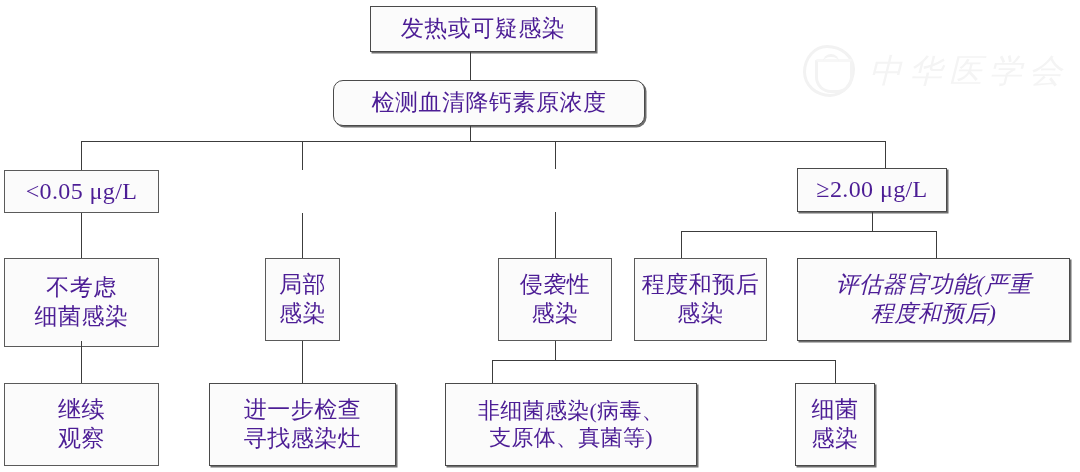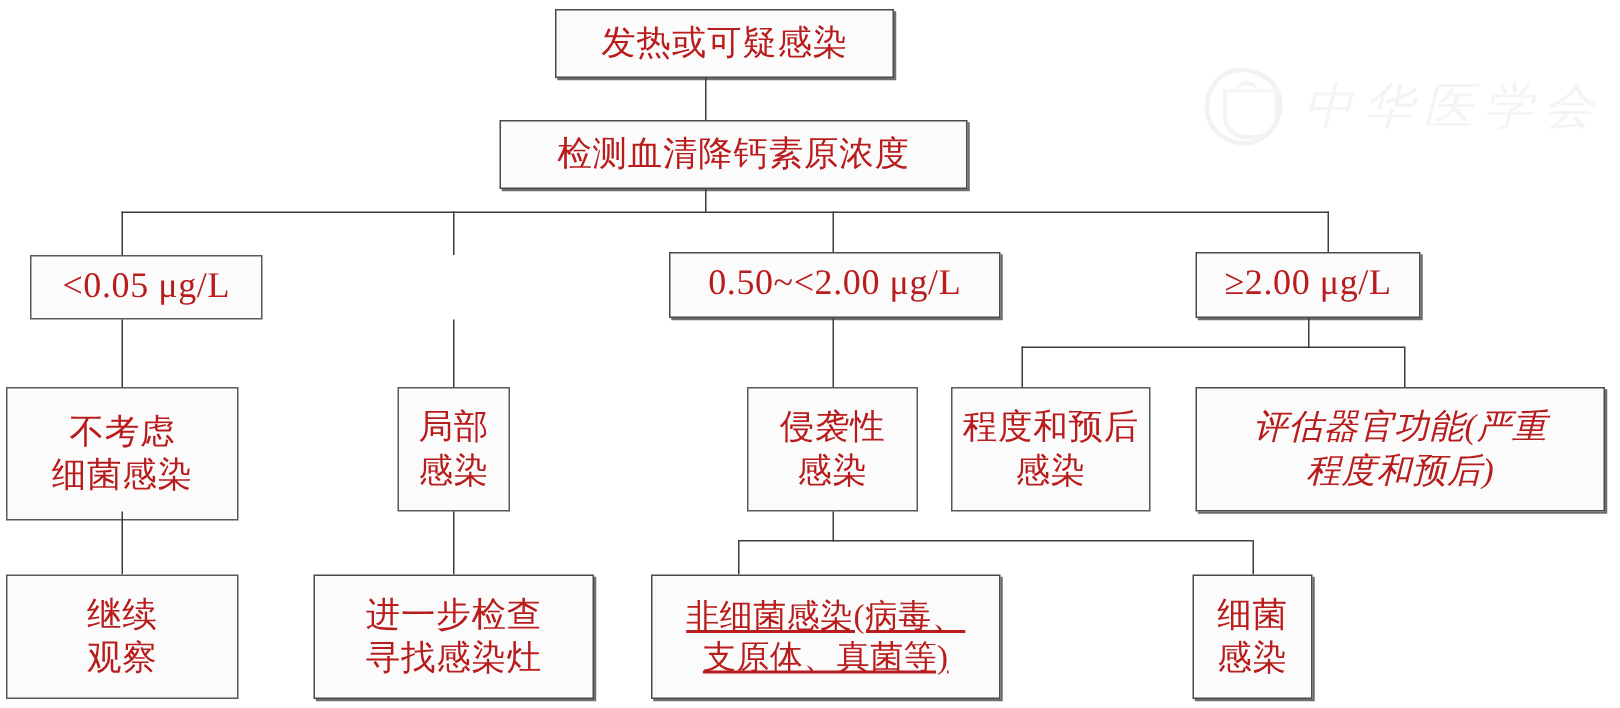--- a/index.html
+++ b/index.html
@@ -65,21 +65,21 @@
   
   .node {
     position: absolute;
     box-sizing: border-box;
     background: #fbfbfb;
     border: 1px solid #5a5a5a;
     display: flex;
     align-items: center;
     justify-content: center;
     text-align: center;
-    color: #b91c1c;
+    color: #4c1d95;
     line-height: 1.22;
     font-family: "Liberation Serif", "DejaVu Serif", serif;
     white-space: pre-line;
   }
   .node.heavy {
     border: 1px solid #4a4a4a;
     box-shadow: 1.5px 1.5px 0 0 #6e6e6e;
   }
   .cn  { font-size: 23px; letter-spacing: 0.5px; }
   .cn-sm { font-size: 22px; letter-spacing: 0.3px; }
@@ -100,31 +100,30 @@
 
   <div class="watermark" style="left:803px; top:45px;">
     <div class="wm-seal"></div>
     <div class="wm-text">中华医学会</div>
   </div>
 
   <div class="node heavy cn" style="left:370px; top:6px; width:226px; height:46px;">发热或可疑感染</div>
 
   <div class="ln v" style="left:470px; top:52px; height:28px;"></div>
 
-  <div class="node heavy cn" style="left:333px; top:80px; width:312px; height:46px;">检测血清降钙素原浓度</div>
+  <div class="node heavy cn" style="left:333px; top:80px; width:312px; height:46px;border-radius:10px;">检测血清降钙素原浓度</div>
 
   <div class="ln v" style="left:470px; top:126px; height:16px;"></div>
   <div class="ln h" style="left:81px; top:141px; width:805px;"></div>
   <div class="ln v" style="left:81px;  top:141px; height:29px;"></div>
   <div class="ln v" style="left:302px; top:141px; height:29px;"></div>
   <div class="ln v" style="left:555px; top:141px; height:28px;"></div>
   <div class="ln v" style="left:885px; top:141px; height:28px;"></div>
 
-  <div class="node num" style="left:20px; top:170px; width:155px; height:43px;">&lt;0.05 μg/L</div>
-  <div class="node heavy num" style="left:446px; top:168px; width:221px; height:44px;">0.50~&lt;2.00 μg/L</div>
+  <div class="node num" style="left:4px; top:170px; width:155px; height:43px;">&lt;0.05 μg/L</div>
   <div class="node heavy num" style="left:797px; top:168px; width:150px; height:44px;">≥2.00 μg/L</div>
 
   <div class="ln v" style="left:81px; top:213px; height:45px;"></div>
 
   <div class="ln v" style="left:302px; top:213px; height:45px;"></div>
 
   <div class="ln v" style="left:555px; top:212px; height:46px;"></div>
 
   <div class="ln v" style="left:872px; top:212px; height:20px;"></div>
   <div class="ln h" style="left:681px; top:231px; width:255px;"></div>
@@ -147,18 +146,18 @@
 
   <div class="ln v" style="left:555px; top:341px; height:20px;"></div>
   <div class="ln h" style="left:492px; top:360px; width:343px;"></div>
   <div class="ln v" style="left:492px; top:360px; height:23px;"></div>
   <div class="ln v" style="left:835px; top:360px; height:23px;"></div>
 
   <div class="node cn" style="left:4px; top:383px; width:155px; height:83px;">继续
 观察</div>
   <div class="node heavy cn" style="left:209px; top:383px; width:187px; height:83px;">进一步检查
 寻找感染灶</div>
-  <div class="node heavy cn-sm" style="left:434px; top:383px; width:233px; height:83px;text-decoration:underline;">非细菌感染(病毒、
+  <div class="node heavy cn-sm" style="left:445px; top:383px; width:252px; height:83px;">非细菌感染(病毒、
 支原体、真菌等)</div>
   <div class="node heavy cn" style="left:795px; top:383px; width:80px; height:83px;">细菌
 感染</div>
 
 </div>
 
 </body></html>

